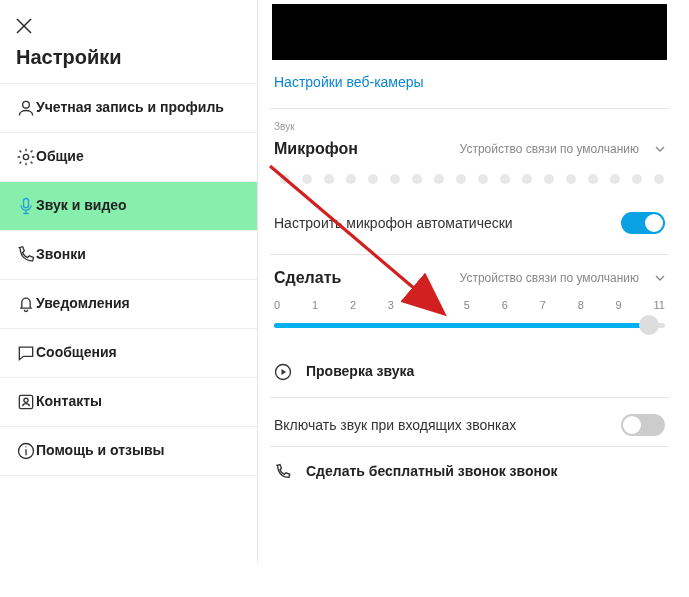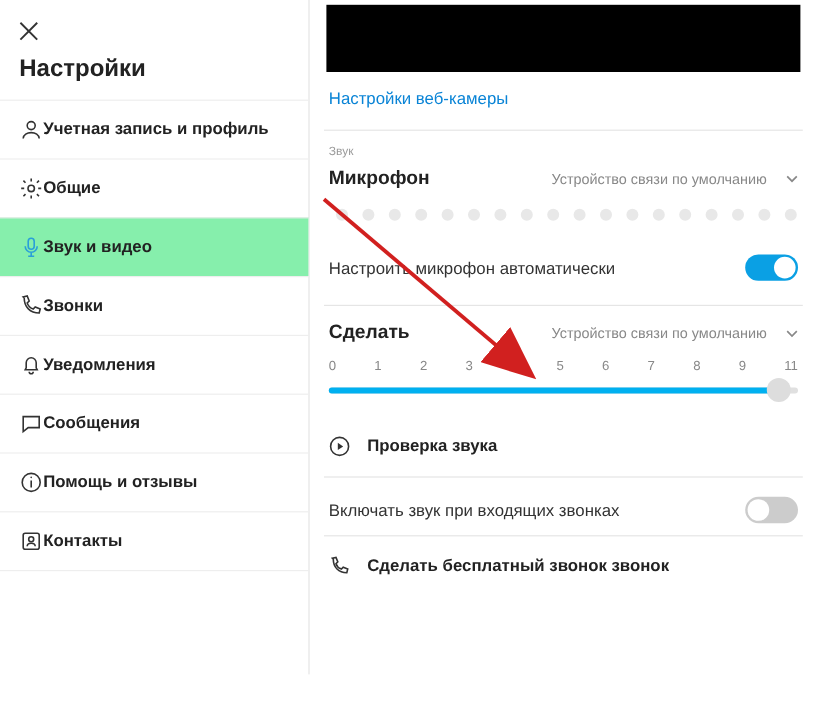--- a/index.html
+++ b/index.html
@@ -209,34 +209,34 @@
 
     <div class="nav-item">
       <svg class="nav-icon" viewBox="0 0 24 24">
         <path d="M4 5h16v11H9l-5 4V5z"></path>
       </svg>
       <span class="nav-label">Сообщения</span>
     </div>
 
     <div class="nav-item">
       <svg class="nav-icon" viewBox="0 0 24 24">
+        <rect x="4" y="4" width="16" height="16" rx="2"></rect>
+          <circle cx="12" cy="10" r="2.5"></circle>
+          <path d="M8 17c0-2 2-3 4-3s4 1 4 3"></path>
+      </svg>
+      <span class="nav-label">Контакты</span>
+    </div>
+
+    <div class="nav-item">
+      <svg class="nav-icon" viewBox="0 0 24 24">
         <circle cx="12" cy="12" r="9"></circle>
           <line x1="12" y1="10" x2="12" y2="17"></line>
           <circle cx="12" cy="7" r="0.8" fill="#333" stroke="none"></circle>
       </svg>
       <span class="nav-label">Помощь и отзывы</span>
-    </div>
-
-    <div class="nav-item">
-      <svg class="nav-icon" viewBox="0 0 24 24">
-        <rect x="4" y="4" width="16" height="16" rx="2"></rect>
-          <circle cx="12" cy="10" r="2.5"></circle>
-          <path d="M8 17c0-2 2-3 4-3s4 1 4 3"></path>
-      </svg>
-      <span class="nav-label">Контакты</span>
     </div>
   </div>
 
   <div class="main">
     <div class="cam-preview"></div>
     <span class="link">Настройки веб-камеры</span>
     <div class="divider"></div>
 
     <div class="section-label">Звук</div>
 

